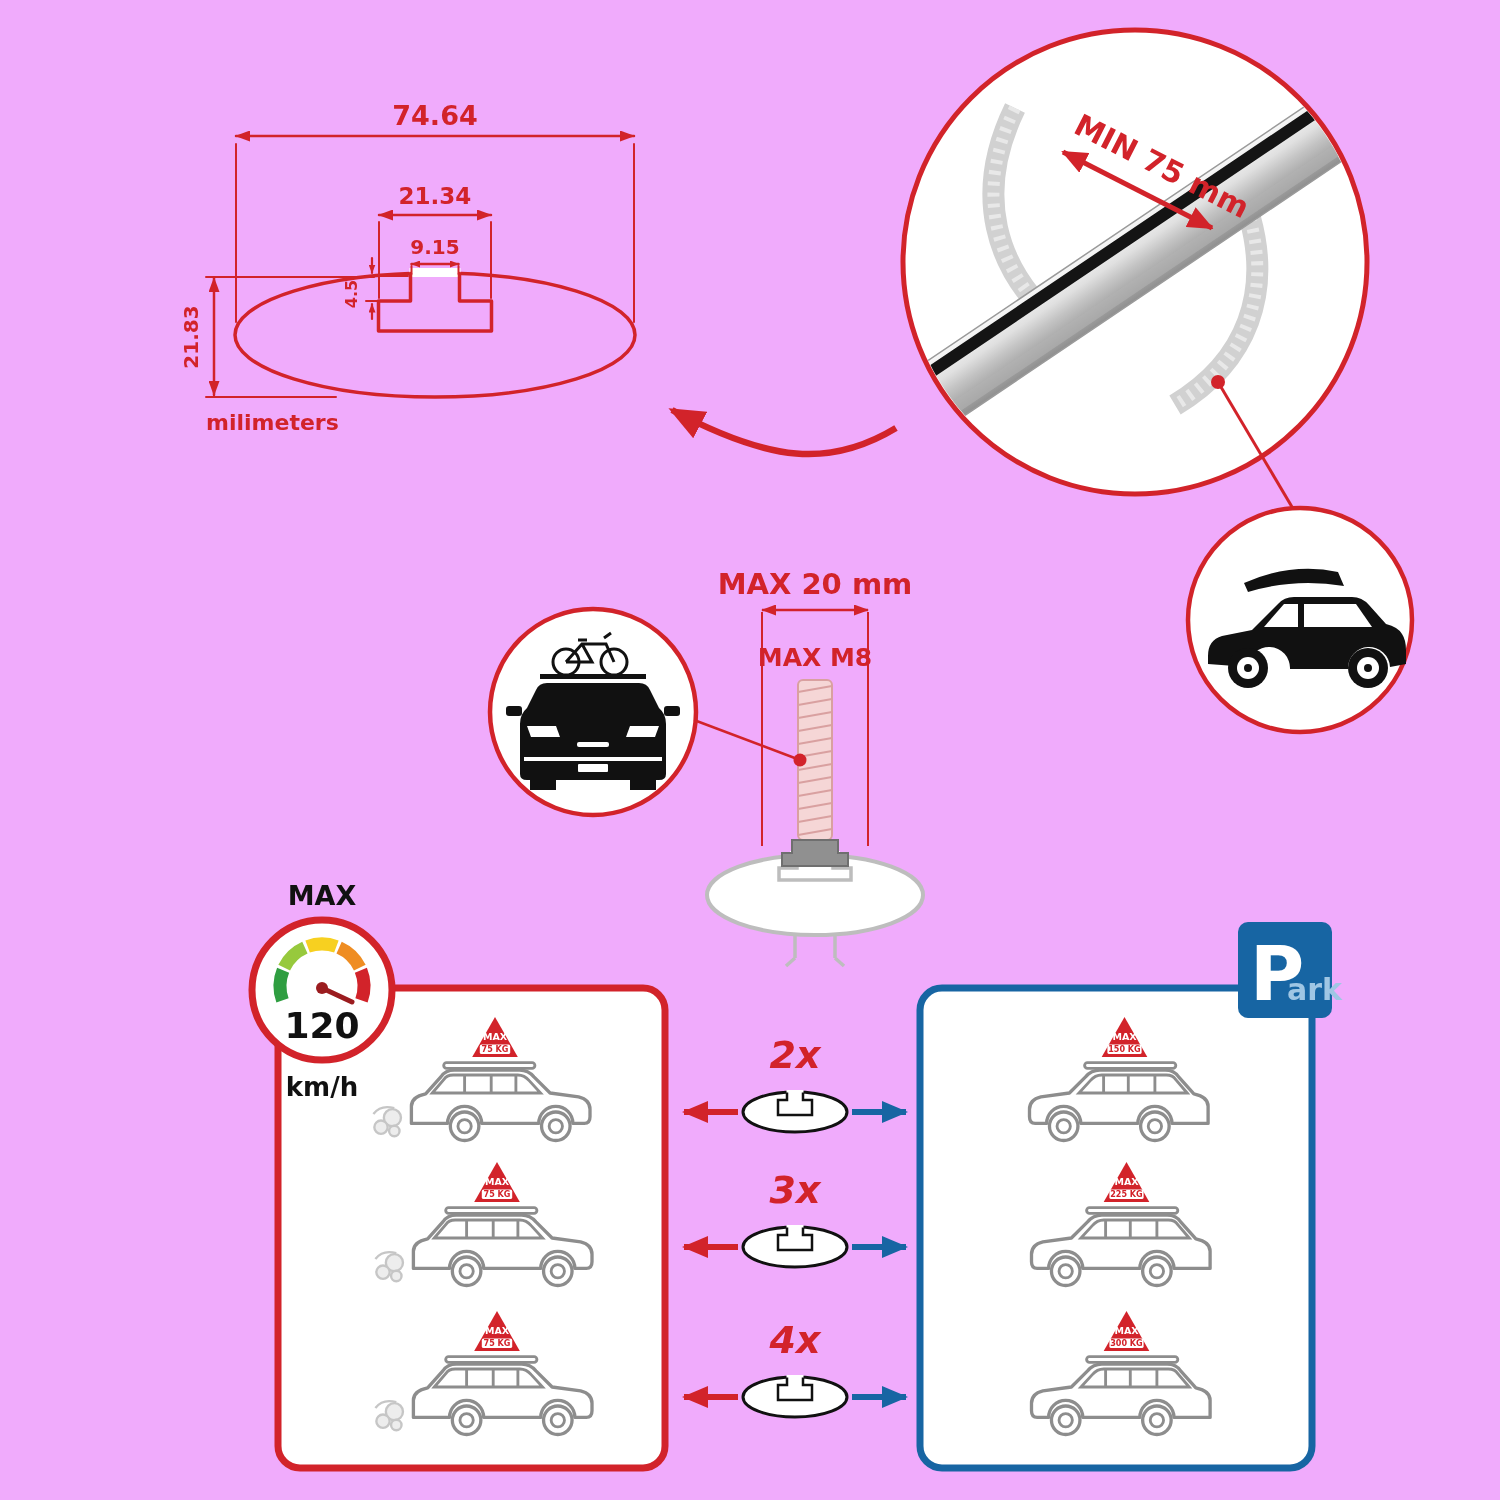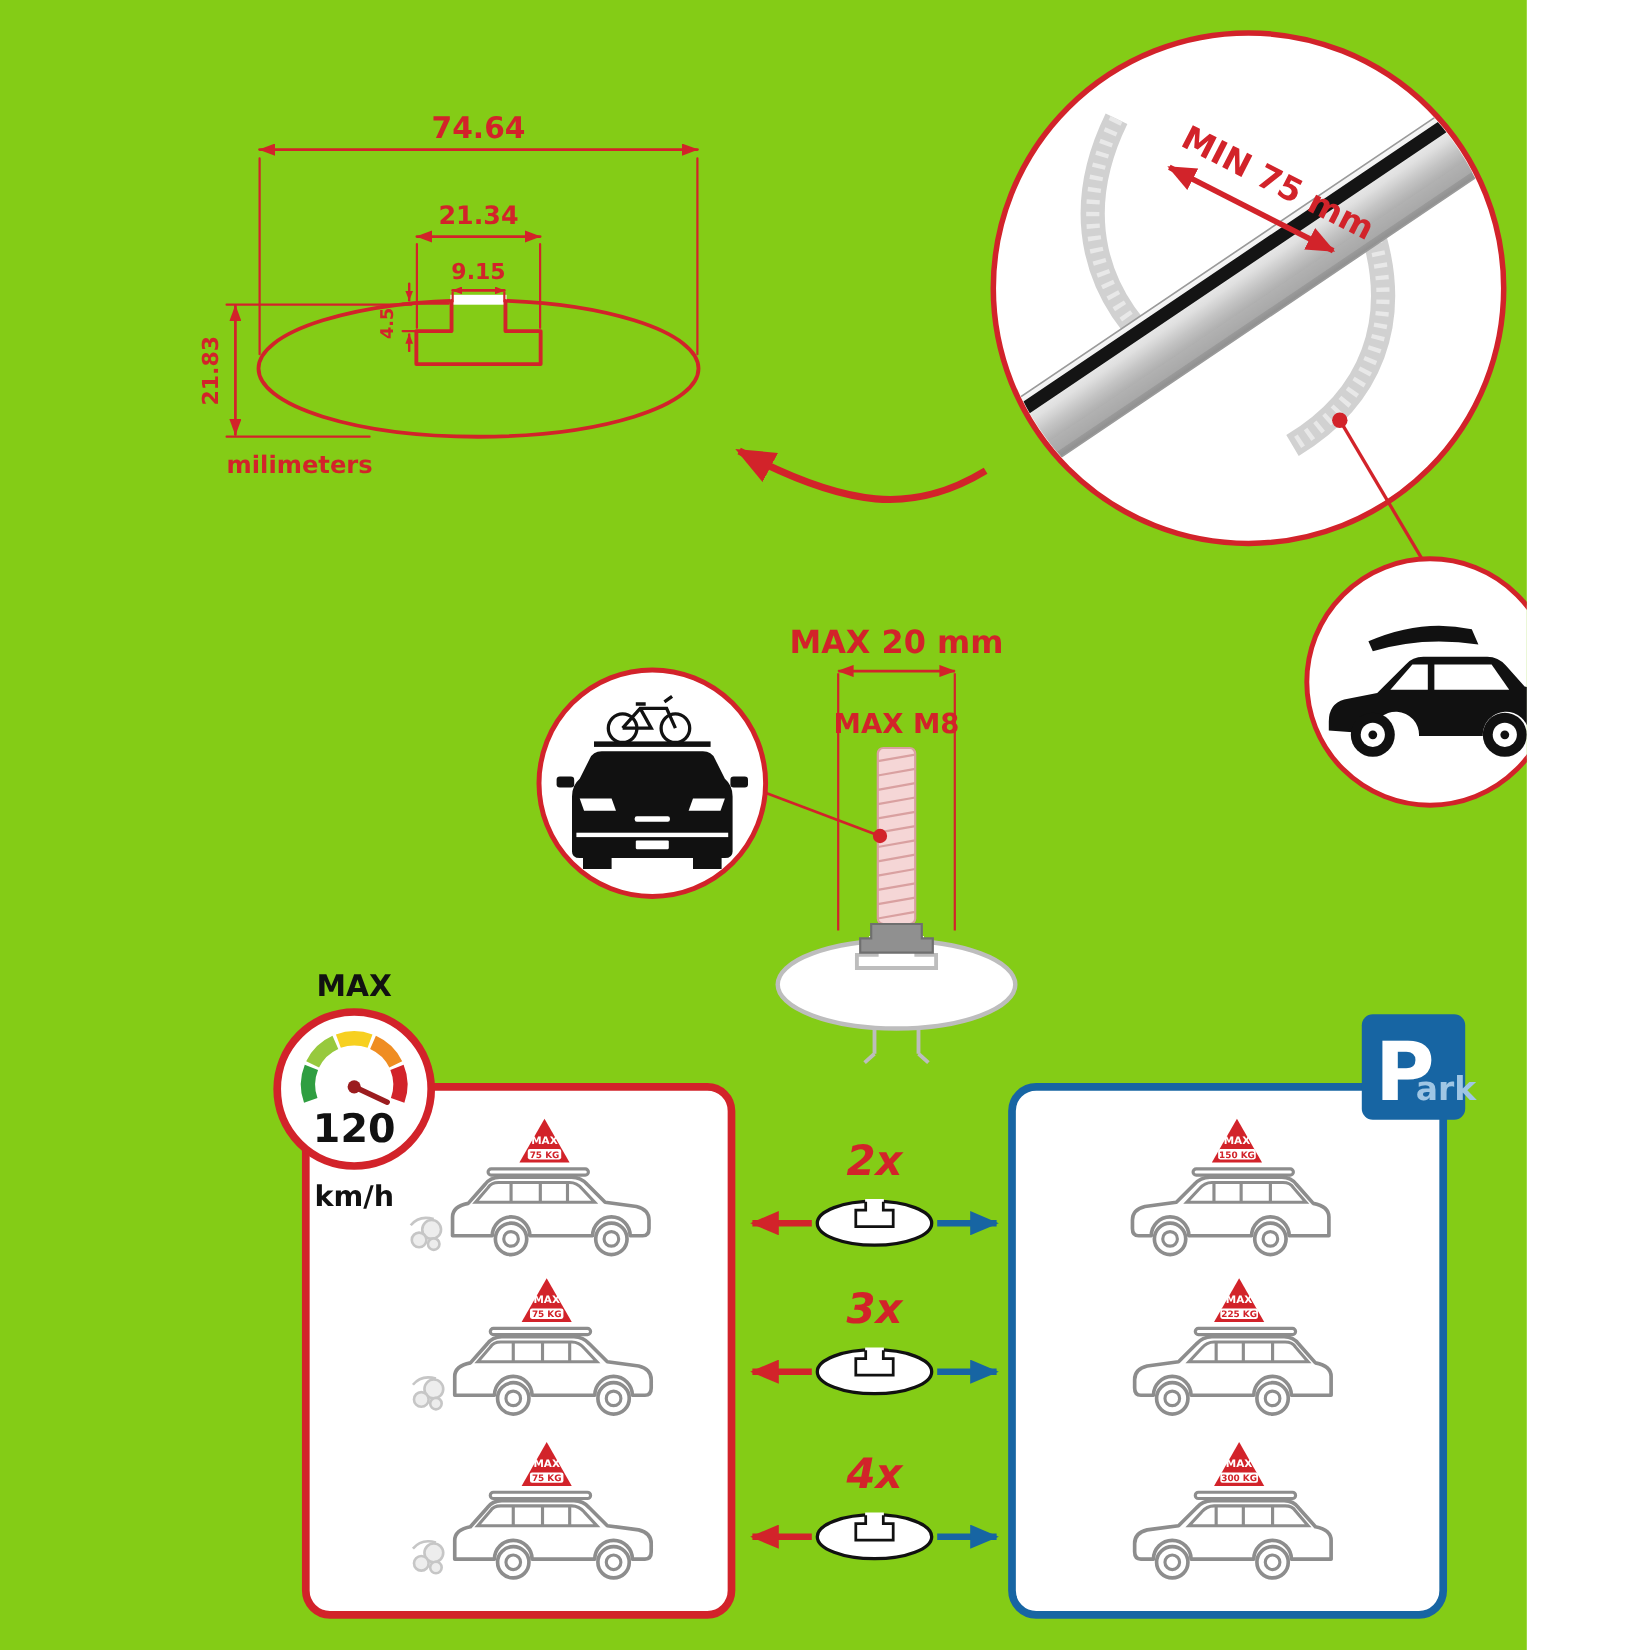--- a/index.html
+++ b/index.html
@@ -1,16 +1,16 @@
 <!DOCTYPE html>
 <html><head>
 <meta charset="utf-8">
 <style>
   html,body{margin:0;padding:0;background:#fff;}
-  .canvas{position:relative;width:1388px;height:1500px;background:#84cc16;overflow:hidden;}
+  .canvas{position:relative;width:1500px;height:1500px;background:#f0abfc;overflow:hidden;}
   svg{display:block;}
   text{font-family:"DejaVu Sans","Liberation Sans",sans-serif;}
   .mid{text-anchor:middle;}
   .red-b{fill:#d2232a;font-weight:700;}
   .blk-b{fill:#111;font-weight:700;}
   .sign-max{fill:#ffffff;font-weight:700;font-size:10px;text-anchor:middle;}
   .sign-load{fill:#d2232a;font-weight:700;font-size:8.5px;text-anchor:middle;}
   .mult-label{fill:#d2232a;font-weight:700;font-style:italic;font-size:38px;text-anchor:middle;}
 </style>
 </head>

